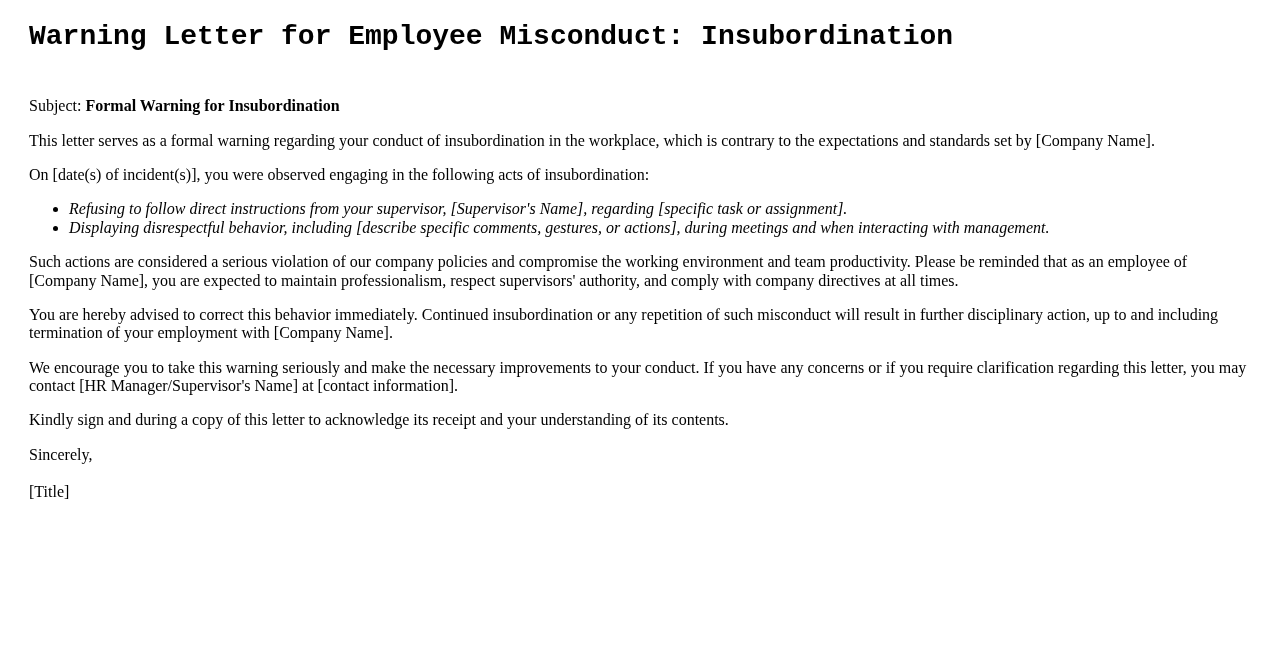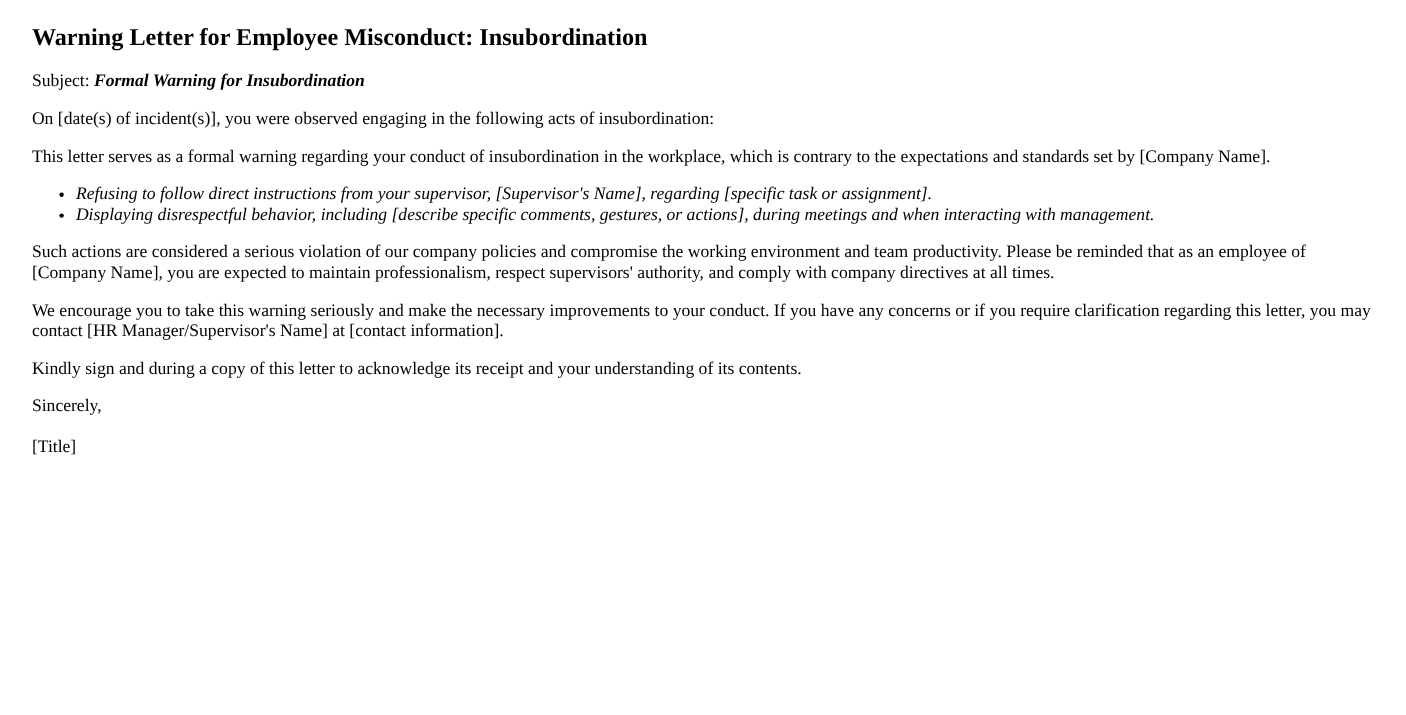--- a/index.html
+++ b/index.html
@@ -14,70 +14,71 @@
     overflow: hidden;
     font-family: "Liberation Serif", "DejaVu Serif", serif;
     font-size: 16px;
     line-height: 1.15;
     color: #000000;
   }
   .page {
     padding: 21px 30px 0 29px;
   }
   .doc-title {
-    font-size: 22px;
+    font-size: 28px;
     font-weight: bold;
-    margin: 0 0 19px 0;
+    margin: 0 0 44px 0;
     line-height: 1.15;
+    font-family: Liberation Mono, monospace;
   }
   p {
     margin: 16px 0;
   }
   p.first-after-title {
     margin-top: 0;
   }
   ul.incident-list {
     margin: 16px 0;
     padding-left: 40px;
     font-style: italic;
   }
   ul.incident-list li {
     margin: 0;
     padding: 0;
   }
   .bold {
     font-weight: bold;
-    font-style: italic;
   }
 </style>
 </head>
 <body>
 
 <div class="page">
 
   <h1 class="doc-title">Warning Letter for Employee Misconduct: Insubordination</h1>
 
 
 
   <p>
     <span>Subject: </span><span class="bold">Formal Warning for Insubordination</span>
   </p>
 
 
+  <p>This letter serves as a formal warning regarding your conduct of insubordination in the workplace, which is contrary to the expectations and standards set by [Company Name].</p>
+
   <p>On [date(s) of incident(s)], you were observed engaging in the following acts of insubordination:</p>
-
-  <p>This letter serves as a formal warning regarding your conduct of insubordination in the workplace, which is contrary to the expectations and standards set by [Company Name].</p>
 
   <ul class="incident-list">
     <li>Refusing to follow direct instructions from your supervisor, [Supervisor's Name], regarding [specific task or assignment].</li>
     <li>Displaying disrespectful behavior, including [describe specific comments, gestures, or actions], during meetings and when interacting with management.</li>
   </ul>
 
   <p>Such actions are considered a serious violation of our company policies and compromise the working environment and team productivity. Please be reminded that as an employee of [Company Name], you are expected to maintain professionalism, respect supervisors' authority, and comply with company directives at all times.</p>
 
+  <p>You are hereby advised to correct this behavior immediately. Continued insubordination or any repetition of such misconduct will result in further disciplinary action, up to and including termination of your employment with [Company Name].</p>
 
   <p>We encourage you to take this warning seriously and make the necessary improvements to your conduct. If you have any concerns or if you require clarification regarding this letter, you may contact [HR Manager/Supervisor's Name] at [contact information].</p>
 
   <p>Kindly sign and during a copy of this letter to acknowledge its receipt and your understanding of its contents.</p>
 
   <p>
     <span>Sincerely,</span><br>
     <br>
     <span>[Title]</span>
   </p>

